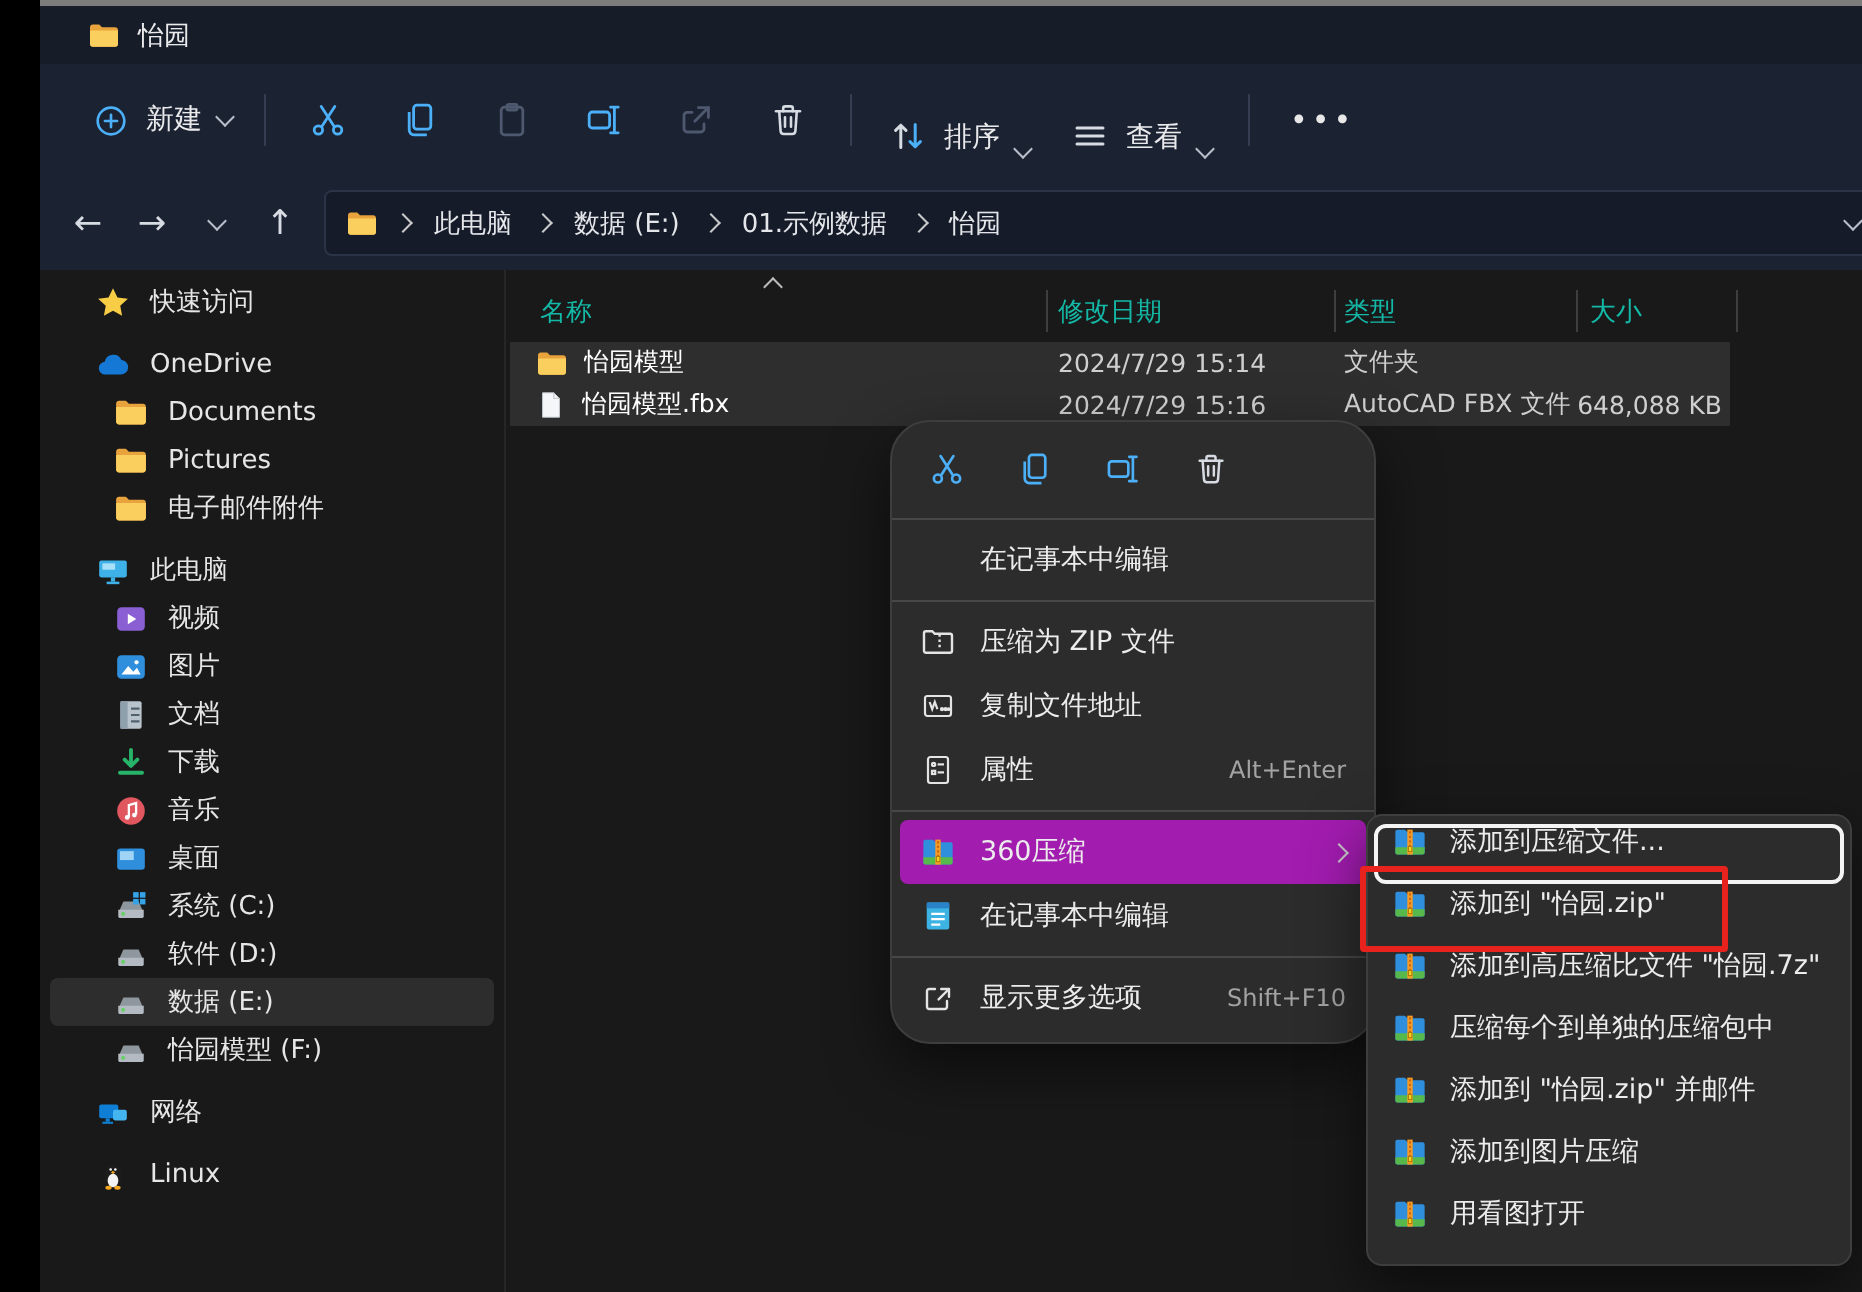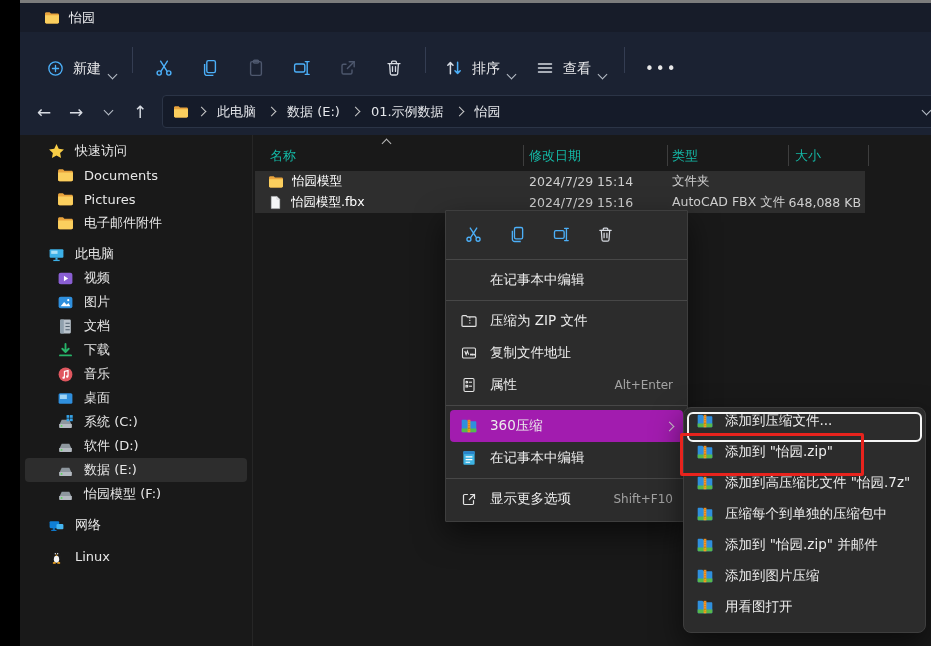--- a/index.html
+++ b/index.html
@@ -6,21 +6,21 @@
   .window{position:relative;width:931px;height:646px;overflow:hidden;background:#191919;
     font-family:"DejaVu Sans","Liberation Sans",sans-serif;margin-left:20px;-webkit-font-smoothing:antialiased;}
   .top-edge{position:absolute;top:0;left:0;right:0;height:3px;background:#7c7c7c;}
   
   .titlebar{position:absolute;top:3px;left:0;right:0;height:29px;background:#171c29;
     display:flex;align-items:center;padding-left:24px;gap:9px;}
   .titlebar .t-label{font-size:13px;color:#eaeaec;}
   
   .toolbar{position:absolute;top:32px;left:0;right:0;height:56px;background:#1b2232;
     border-bottom:1px solid #12161f;display:flex;align-items:center;color:#d7dbe2;}
-  .tb-btn{display:flex;align-items:flex-end;justify-content:center;height:36px;border-radius:4px;cursor:default;}
+  .tb-btn{display:flex;align-items:center;justify-content:center;height:36px;border-radius:4px;cursor:default;}
   .tb-new{margin-left:18px;padding:0 8px;gap:8px;font-size:14px;color:#eaeaec;}
   .tb-ico{width:46px;}
   .vsep{width:1px;height:26px;background:#343d52;margin:0 8px;}
   .blue{color:#4cb0f9;} .dim{color:#4e586e;} .lite{color:#d7dbe2;}
   .tb-group{display:flex;align-items:flex-end;gap:8px;padding:0 10px;font-size:14px;color:#eaeaec;}
   .dots{letter-spacing:2px;font-size:15px;color:#e8e8e8;padding:0 12px;}
   .chev{display:inline-block;width:6px;height:6px;border-right:1.3px solid #b9bfc9;
     border-bottom:1.3px solid #b9bfc9;transform:rotate(45deg);margin-top:-3px;}
   .chev-r{display:inline-block;width:6px;height:6px;border-right:1.3px solid #c9c9c9;
     border-bottom:1.3px solid #c9c9c9;transform:rotate(-45deg);}
@@ -51,21 +51,21 @@
   .hcell{position:absolute;top:4px;}
   .hsep{position:absolute;top:2px;width:1px;height:21px;background:#3e3e3e;}
   .sortchev{position:absolute;left:130px;top:-3px;}
   .frow{position:absolute;left:2px;width:610px;height:21px;background:#2e2e2e;
     display:flex;align-items:center;font-size:12.5px;color:#fff;padding-left:13px;box-sizing:border-box;gap:8px;}
   .frow .fcell{position:absolute;color:#cfcfcf;}
   .frow .c-date{left:274px;} .frow .c-type{left:417px;}
   .frow .c-size{right:4px;text-align:right;}
   
   .cmenu{position:absolute;left:425px;top:210px;width:243px;box-sizing:border-box;
-    background:#2c2c2c;border:1px solid #3e3e3e;border-radius:1px;padding:6px 0;
+    background:#2c2c2c;border:1px solid #3e3e3e;border-radius:20px;padding:6px 0;
     box-shadow:0 12px 30px rgba(0,0,0,.55);z-index:5;color:#ececec;font-size:13.5px;}
   .cmenu-iconrow{display:flex;gap:9px;padding:2px 8px 6px 10px;}
   .mi-btn{width:35px;height:30px;display:flex;align-items:center;justify-content:center;border-radius:4px;}
   .msep{height:1px;background:#474747;margin:4px 0;}
   .mitem{height:32px;display:flex;align-items:center;gap:12px;padding:0 10px;margin:0 4px;border-radius:4px;}
   .mitem.hover{background:#a21caf;}
   .mitem .sc{margin-left:auto;color:#a3a3a3;font-size:12px;}
   .mitem .arrow{margin-left:auto;}
   .ispacer{width:18px;flex:0 0 18px;}
   .micon{flex:0 0 18px;display:flex;align-items:center;justify-content:center;color:#e4e4e4;}
@@ -365,20 +365,26 @@
 
   <div class="content">
 
     <div class="sidebar">
       <div class="side-item">
           <svg width="17" height="17">
             <use href="#i-star"></use>
           </svg>
           <span>快速访问</span>
         </div>
+      <div class="side-item gap">
+          <svg width="17" height="17">
+            <use href="#i-cloud"></use>
+          </svg>
+          <span>OneDrive</span>
+        </div>
       <div class="side-item lv2">
           <svg width="17" height="17">
             <use href="#i-folder"></use>
           </svg>
           <span>Documents</span>
         </div>
       <div class="side-item lv2">
           <svg width="17" height="17">
             <use href="#i-folder"></use>
           </svg>

